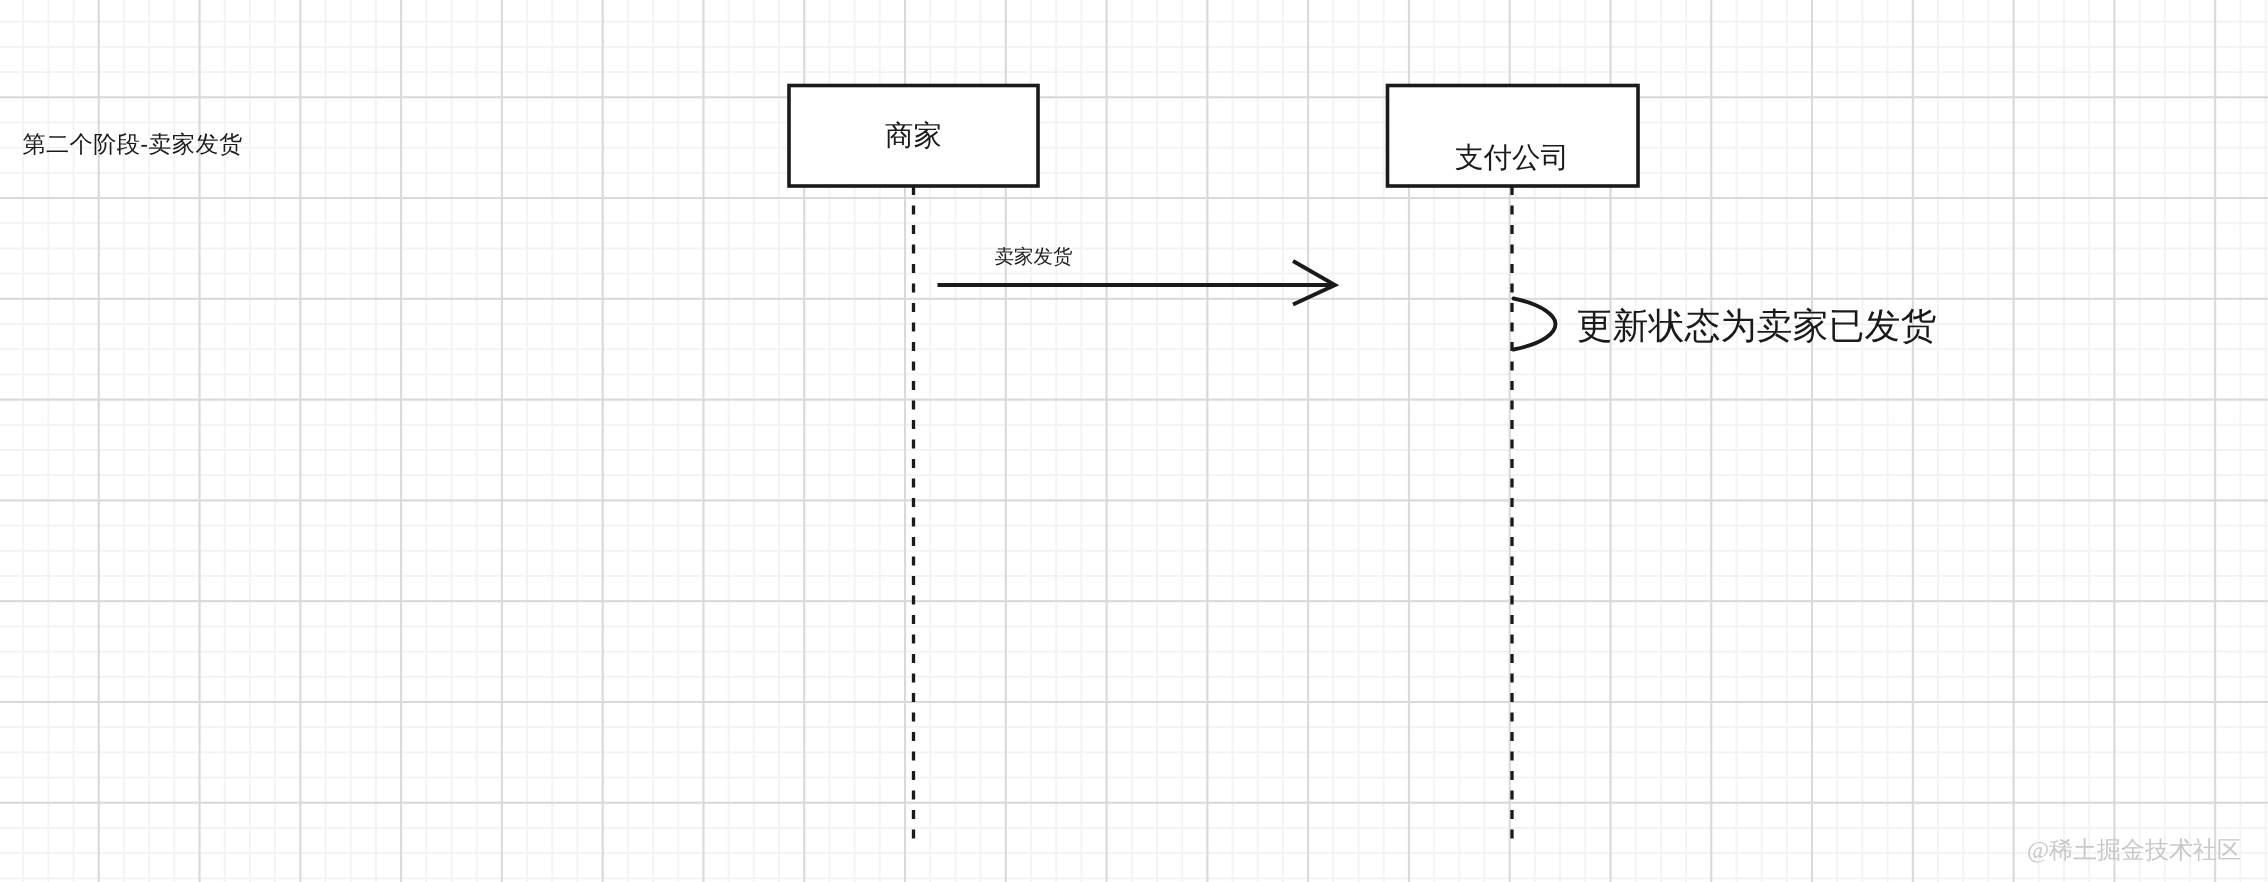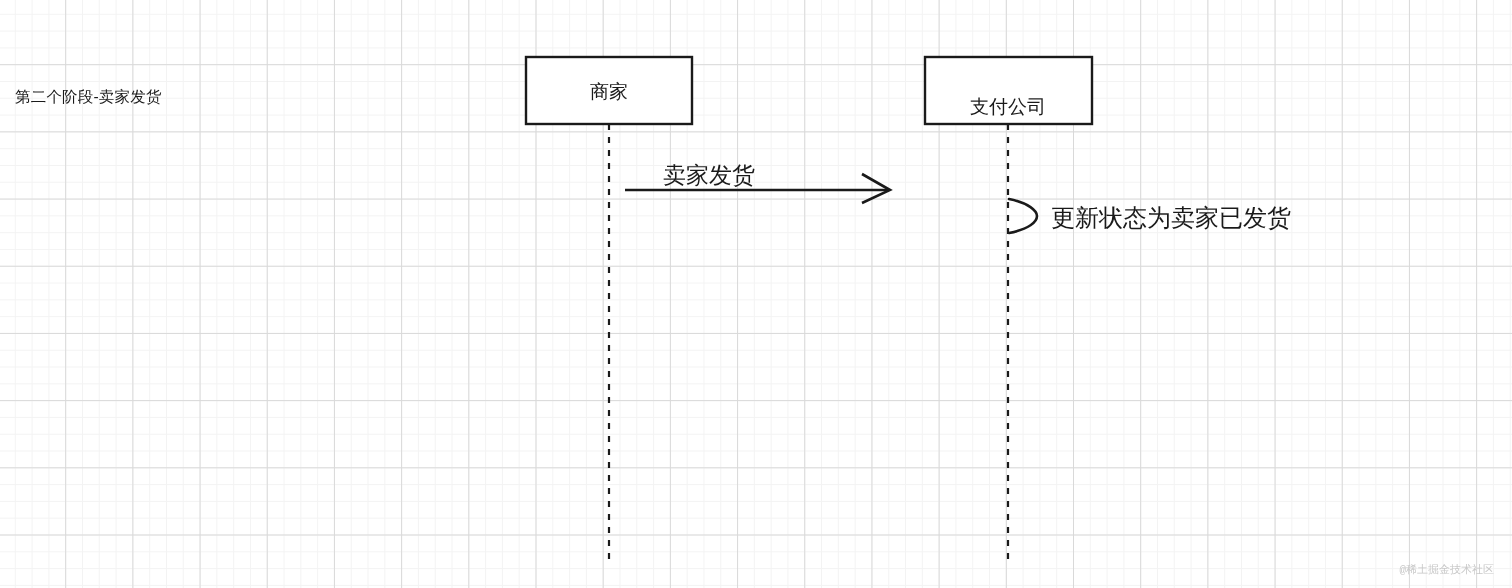--- a/index.html
+++ b/index.html
@@ -55,38 +55,38 @@
     font-size: 19px;
     text-align: right;
     transform: translate(-50%, -50%);
   }
   .box-label-merchant { left: 609px; top: 91px; }
   .box-label-payco    { left: 1008px; top: 106px; }
 
   .msg-label {
     left: 663px;
     top: 164px;
-    font-size: 23px;
+    font-size: 13px;
     text-align: center;
   }
 
   .self-label {
     left: 1051px;
     top: 206px;
     font-size: 24px;
   }
 
   .watermark {
     position: absolute;
     right: 18px;
     bottom: 12px;
-    font-size: 11px;
+    font-size: 16px;
     color: #c8c8c8;
     white-space: nowrap;
-    font-family: Liberation Mono, monospace;
+    font-family: Liberation Serif, serif;
     line-height: 1;
   }
 </style>
 </head>
 <body>
 
 <div id="canvas">
 
   <svg id="vector" viewBox="0 0 1512 588" xmlns="http://www.w3.org/2000/svg">
 

